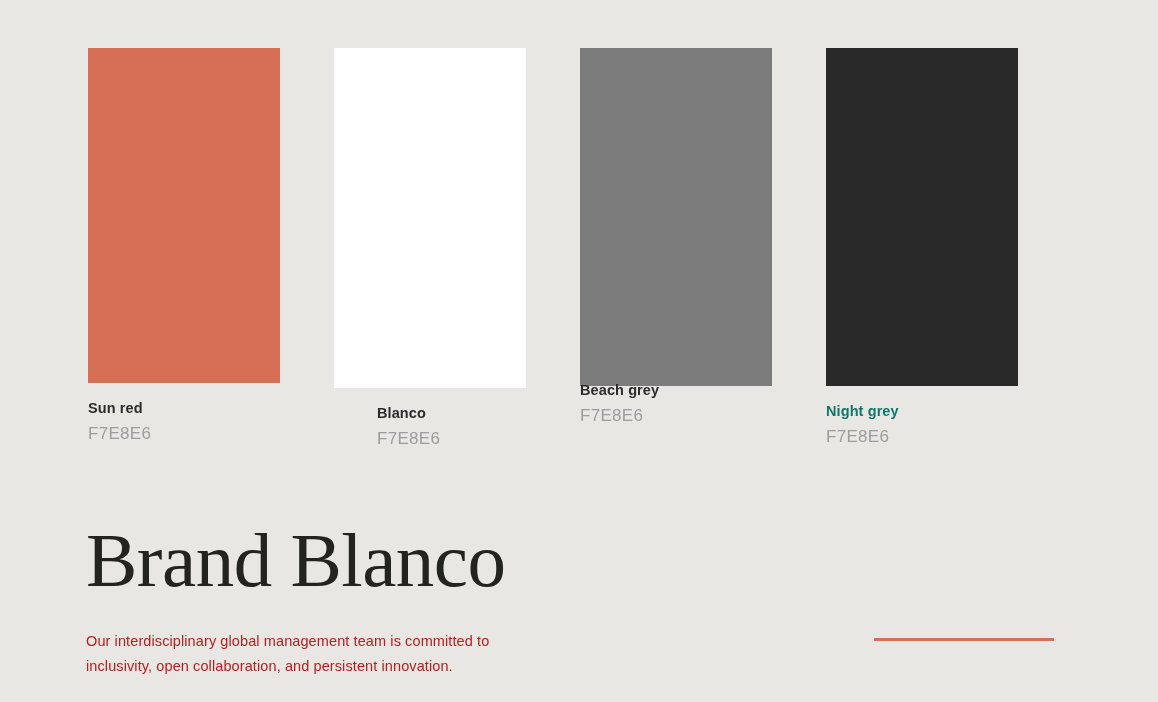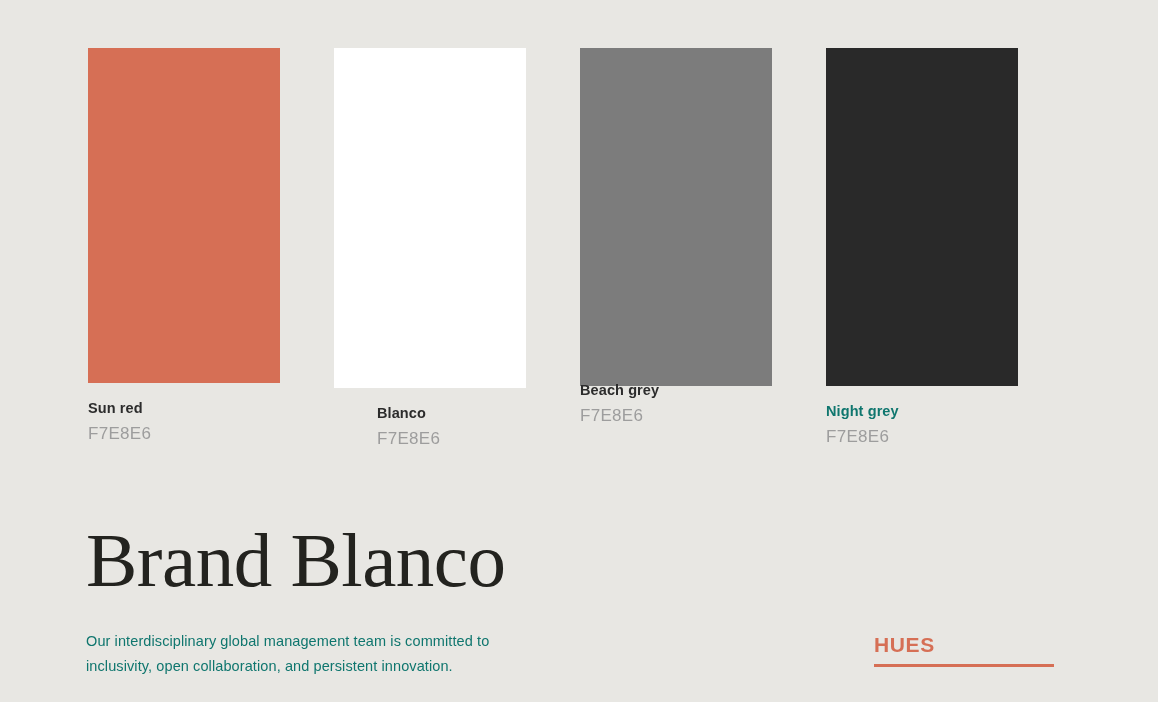--- a/index.html
+++ b/index.html
@@ -91,21 +91,21 @@
   }
 
   #page-description {
     margin: 0;
     position: absolute;
     left: 0;
     top: 111px;
     width: 470px;
     font-size: 14.5px;
     line-height: 25px;
-    color: #0f766e;
+    color: #b91c1c;
     letter-spacing: 0.1px;
   }
 
   
   #brand-mark {
     position: absolute;
     left: 874px;
     top: 632px;
     width: 180px;
   }
@@ -162,17 +162,16 @@
         </div>
       </div>
     </div>
 
   <div id="content-block">
     <h1 id="page-title">Brand Blanco</h1>
     <p id="page-description">Our interdisciplinary global management team is committed to inclusivity, open collaboration, and persistent innovation.</p>
   </div>
 
   <div id="brand-mark">
-    <span id="brand-mark-label" style="color: rgb(214, 111, 85);">HUES</span>
     <span id="brand-mark-rule" style="background: rgb(214, 111, 85);"></span>
   </div>
 
 </div>
 
 </body></html>

